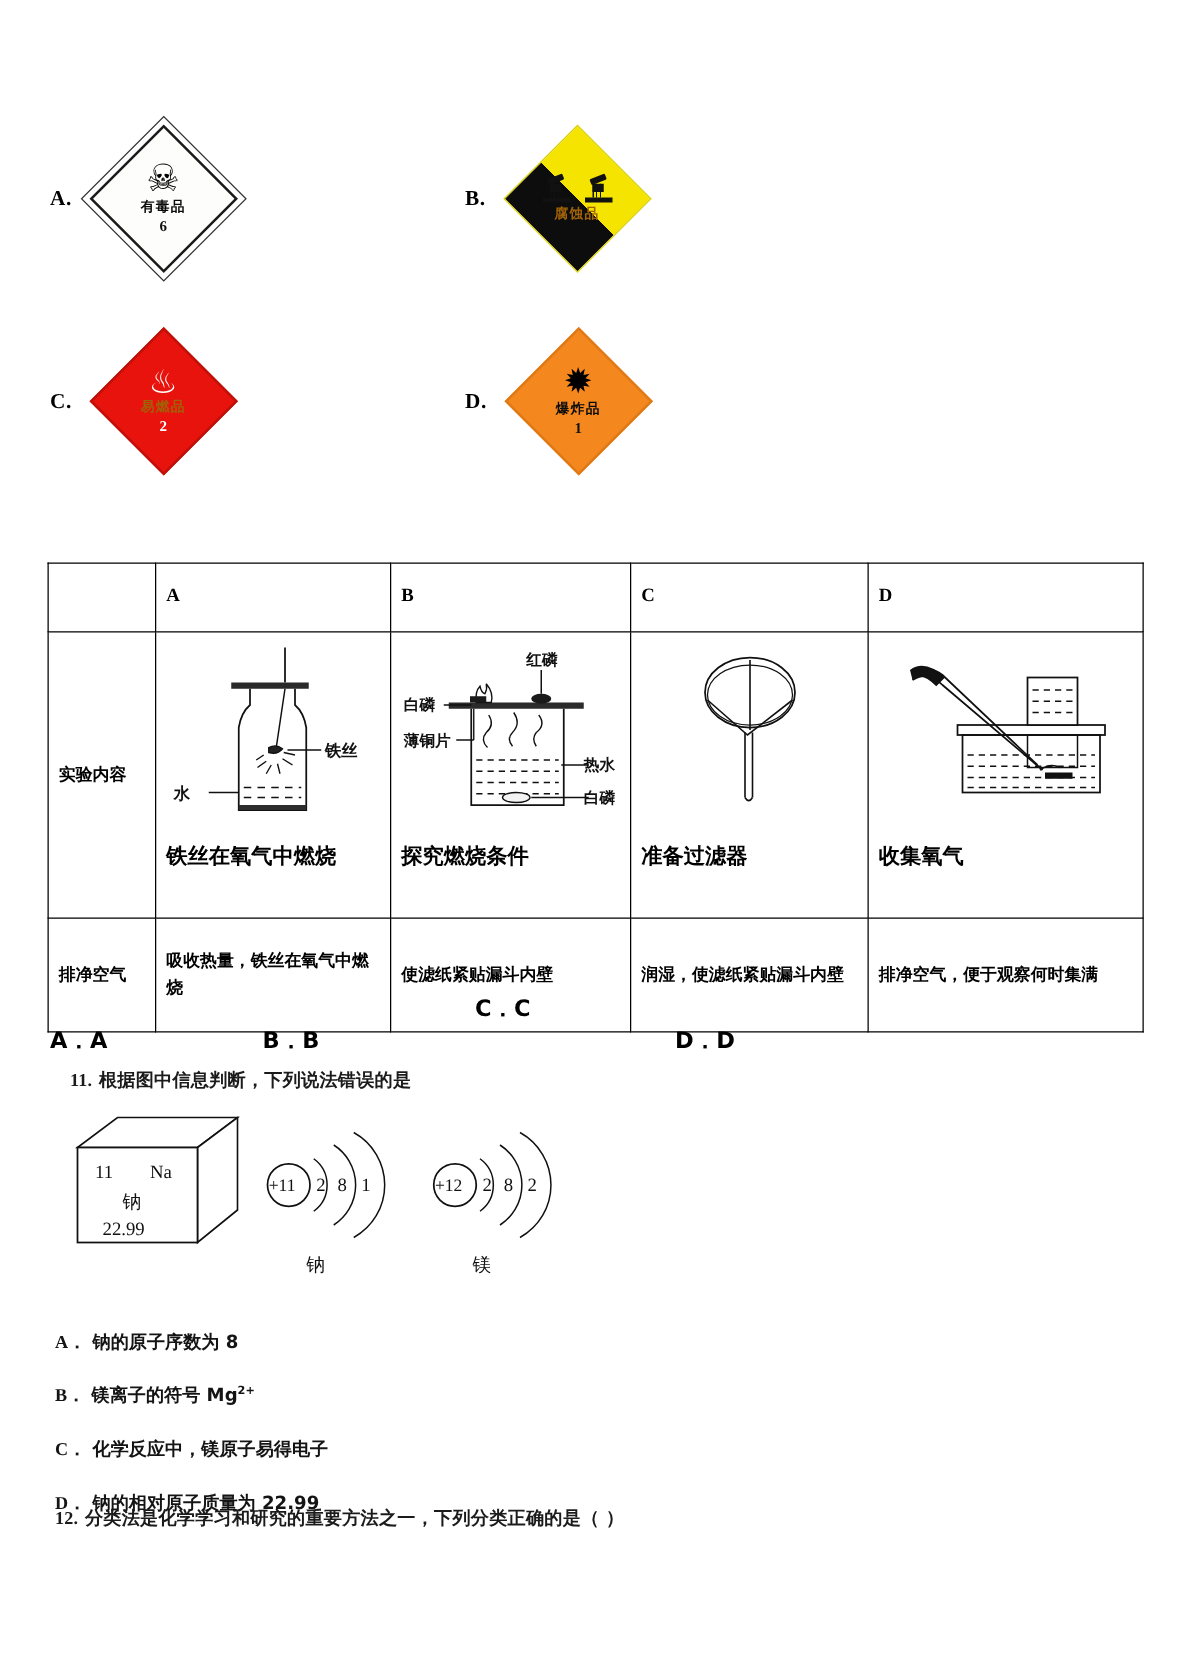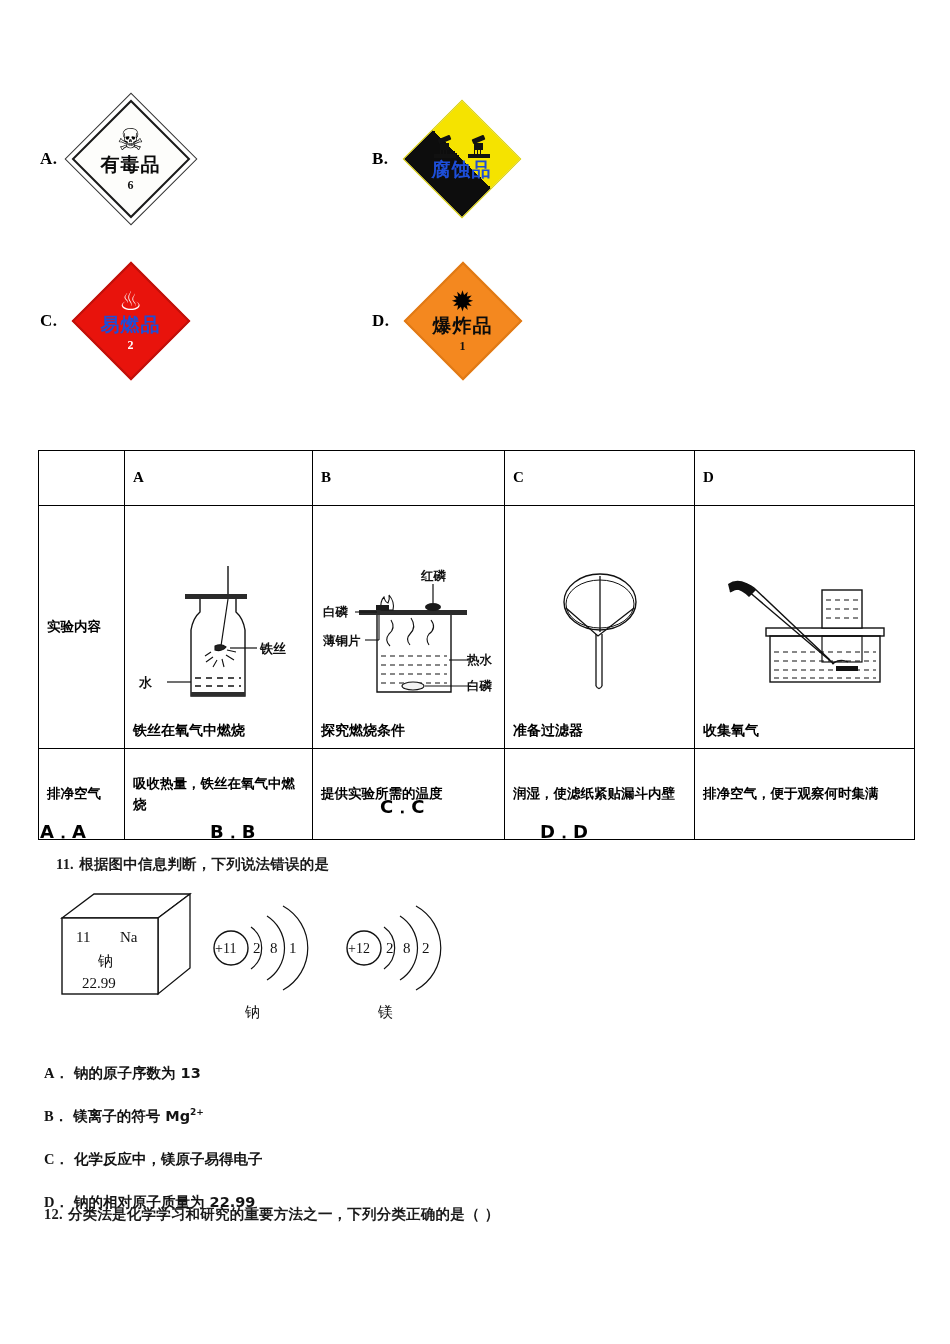--- a/index.html
+++ b/index.html
@@ -96,28 +96,28 @@
     pointer-events: none;
   }
   .hz-glyph {
     font-size: 30px;
     line-height: 1;
     margin-bottom: 1px;
   }
   .hz-glyph.white { color: #ffffff; }
   .hz-glyph.black { color: #000000; }
   .hz-label {
-    font-family: Liberation Mono, monospace;
-    font-weight: bold;
-    font-size: 19px;
+    font-family: Liberation Serif, serif;
+    font-weight: bold;
+    font-size: 11px;
     letter-spacing: 1px;
     line-height: 1.1;
   }
   .hz-label.black { color: #0b0b0b; }
-  .hz-label.white { color: #1d4ed8; }
+  .hz-label.white { color: #a16207; }
   .hz-num {
     font-family: "Liberation Serif", serif;
     font-size: 12px;
     font-weight: bold;
     margin-top: 2px;
   }
   .hz-num.black { color: #111; }
   .hz-num.white { color: #fff; }
   .corrosive-drops {
     display: flex;
@@ -195,27 +195,26 @@
     vertical-align: top;
     padding-top: 10px;
   }
   .exp-table td.use-cell {
     height: 78px;
     vertical-align: middle;
   }
   .cell-caption {
     font-family: "DejaVu Sans", sans-serif;
     font-weight: bold;
-    font-size: 14px;
+    font-size: 17px;
     margin-top: 6px;
   }
   .fig-area {
     position: relative;
     height: 150px;
-    margin-top: 48px;
   }
 
   
   .svgfig { display: block; margin: 0 auto; }
 
   
   .atom-figures {
     position: absolute;
     left: 40px;
     top: 885px;
@@ -458,21 +457,21 @@
               <rect x="126" y="102" width="22" height="5" fill="#111"></rect>
             </svg>
           </div>
           <div class="cell-caption">收集氧气</div>
         </td>
       </tr>
 
       <tr>
         <td class="rowlabel use-cell">排净空气</td>
         <td class="use-cell">吸收热量，铁丝在氧气中燃烧</td>
-        <td class="use-cell">提供实验所需的温度</td>
+        <td class="use-cell">使滤纸紧贴漏斗内壁</td>
         <td class="use-cell">润湿，使滤纸紧贴漏斗内壁</td>
         <td class="use-cell">排净空气，便于观察何时集满</td>
       </tr>
     </tbody>
   </table>
 
   <div class="opt-serif" style="left:40px; top:820px;">A．A</div>
   <div class="opt-serif" style="left:210px; top:820px;">B．B</div>
   <div class="opt-serif" style="left:380px; top:795px;">C．C</div>
   <div class="opt-serif" style="left:540px; top:820px;">D．D</div>
@@ -524,21 +523,21 @@
         <text x="65" y="50" font-family="Liberation Serif, serif" font-size="15" fill="#111">8</text>
         <text x="84" y="50" font-family="Liberation Serif, serif" font-size="15" fill="#111">2</text>
       </svg>
     </div>
     <div class="atom-caption" style="left:338px; top:118px;">镁</div>
   </div>
 
   <div class="q11-options">
     <div class="opt">
       <span class="lt">A．</span>
-      <span>钠的原子序数为 13</span>
+      <span>钠的原子序数为 8</span>
     </div>
     <div class="opt">
       <span class="lt">B．</span>
       <span>镁离子的符号 Mg</span><sup>2+</sup>
     </div>
     <div class="opt">
       <span class="lt">C．</span>
       <span>化学反应中，镁原子易得电子</span>
     </div>
     <div class="opt">

